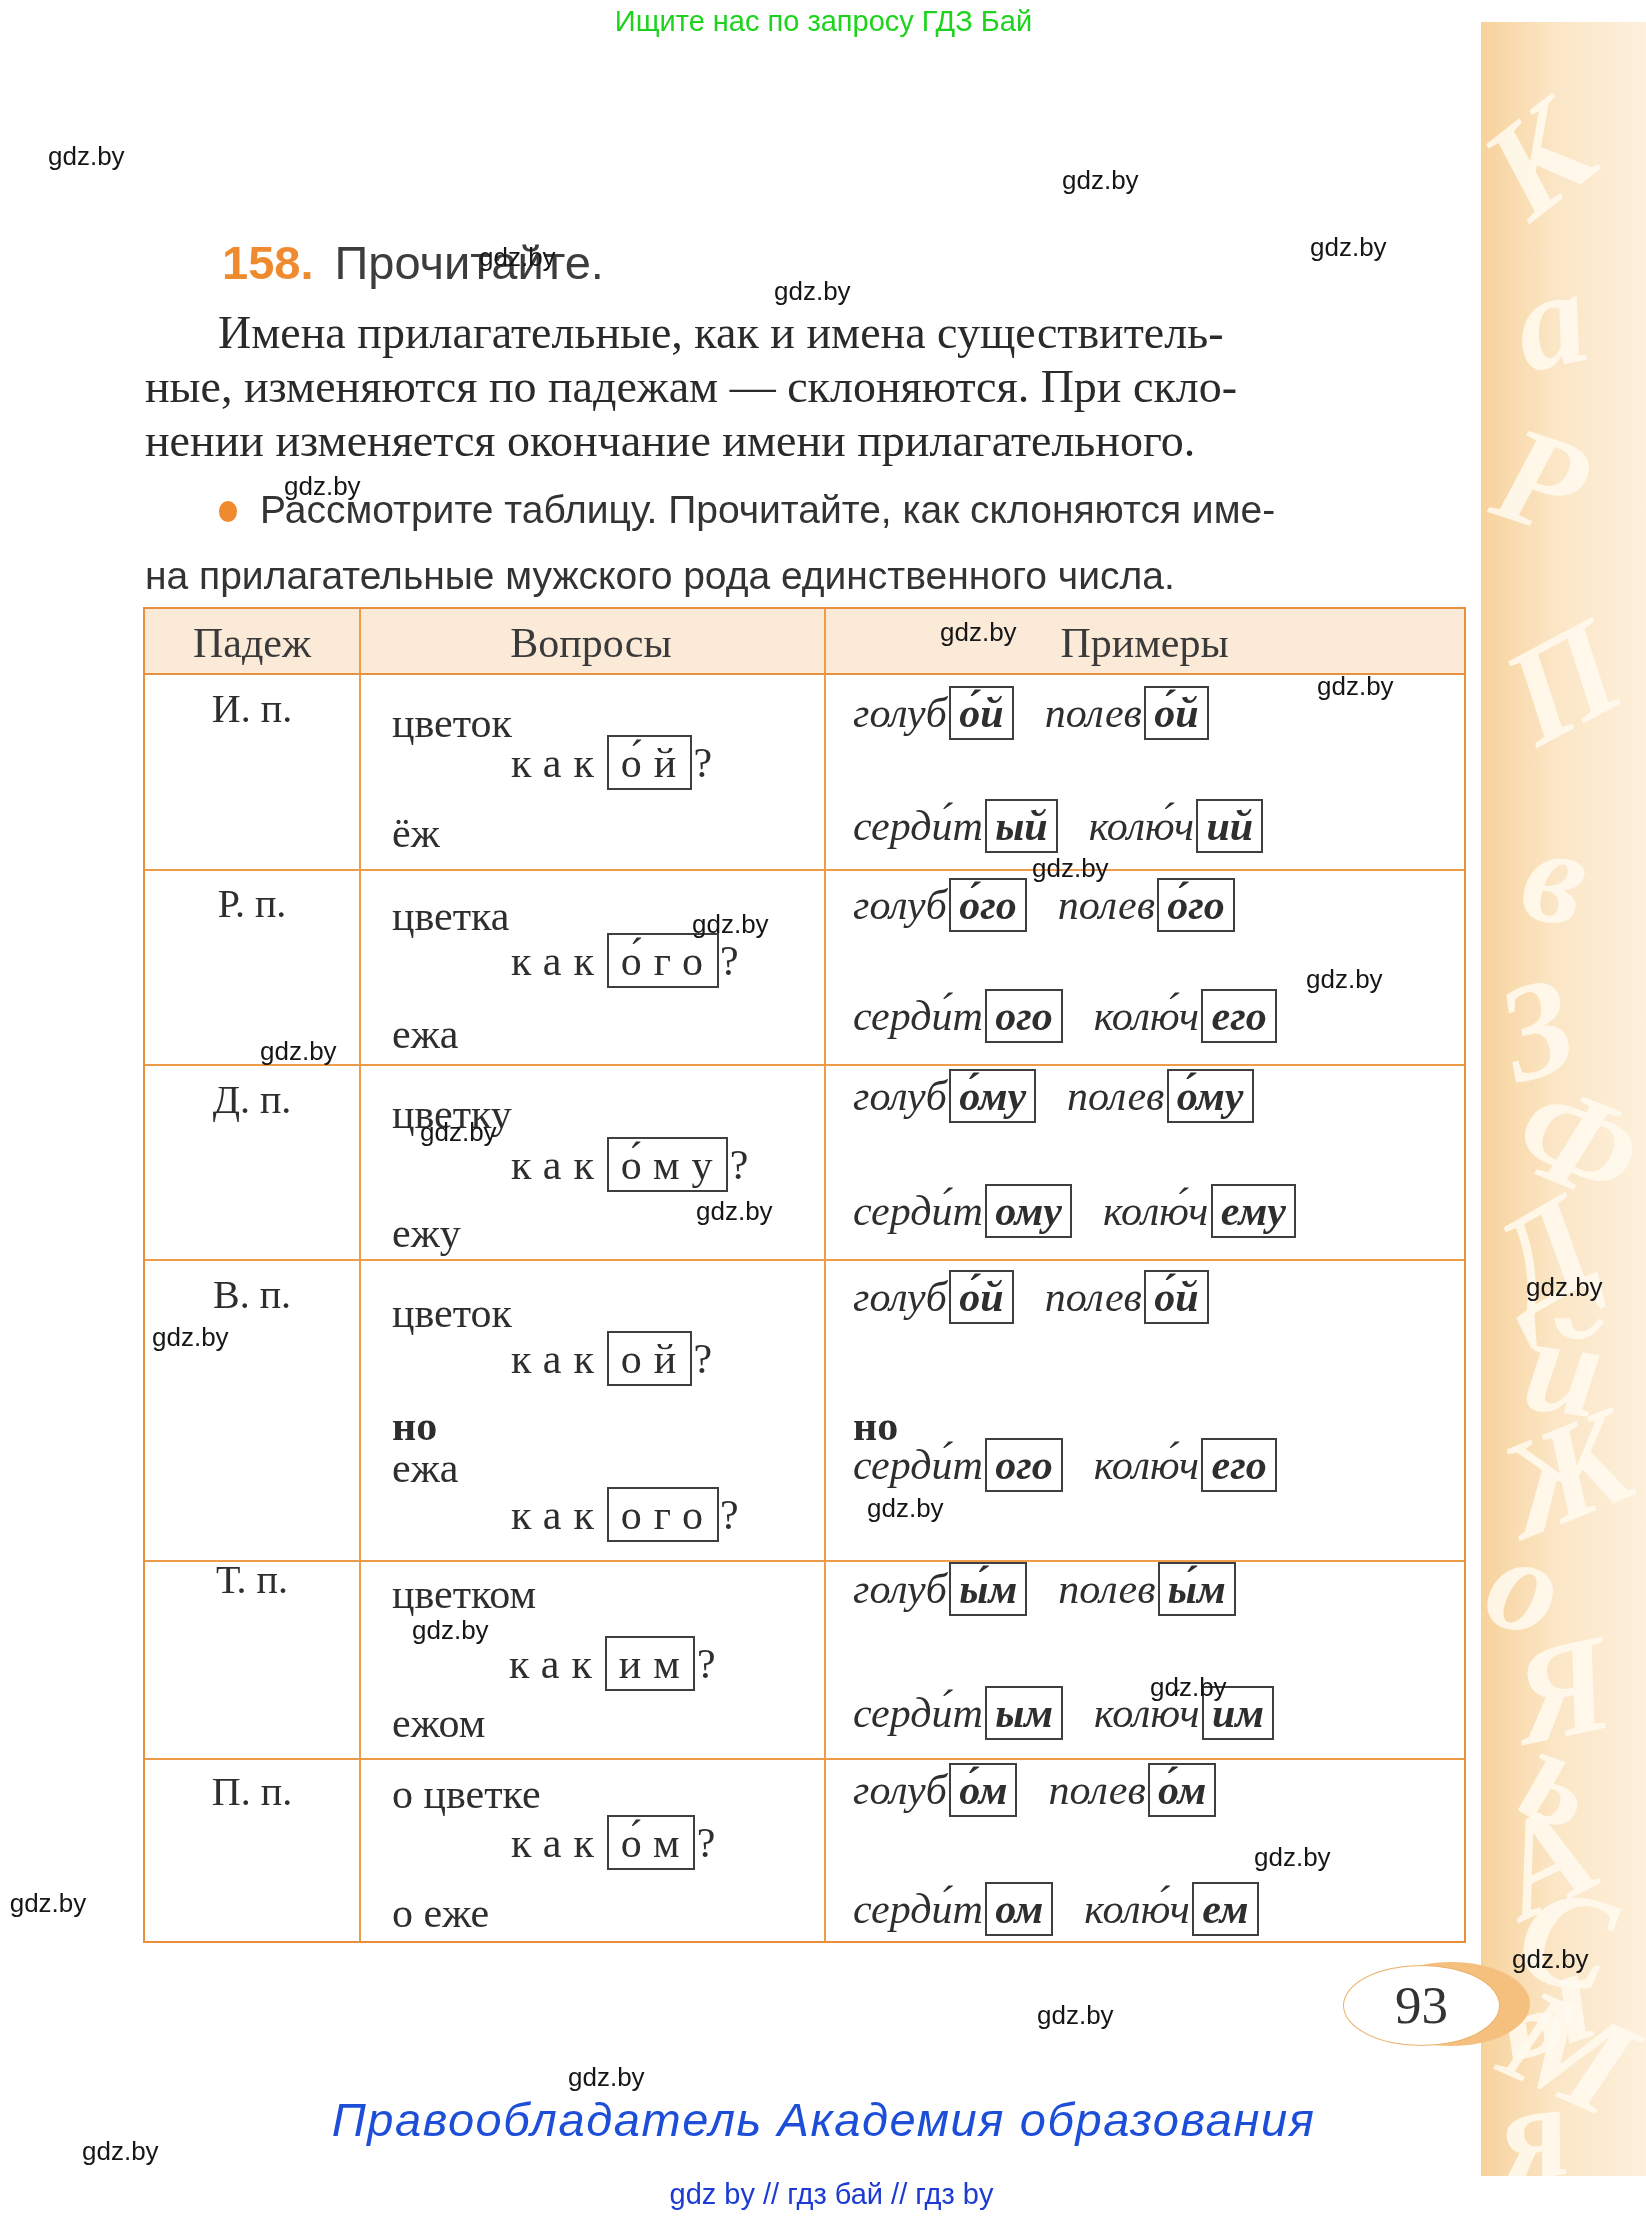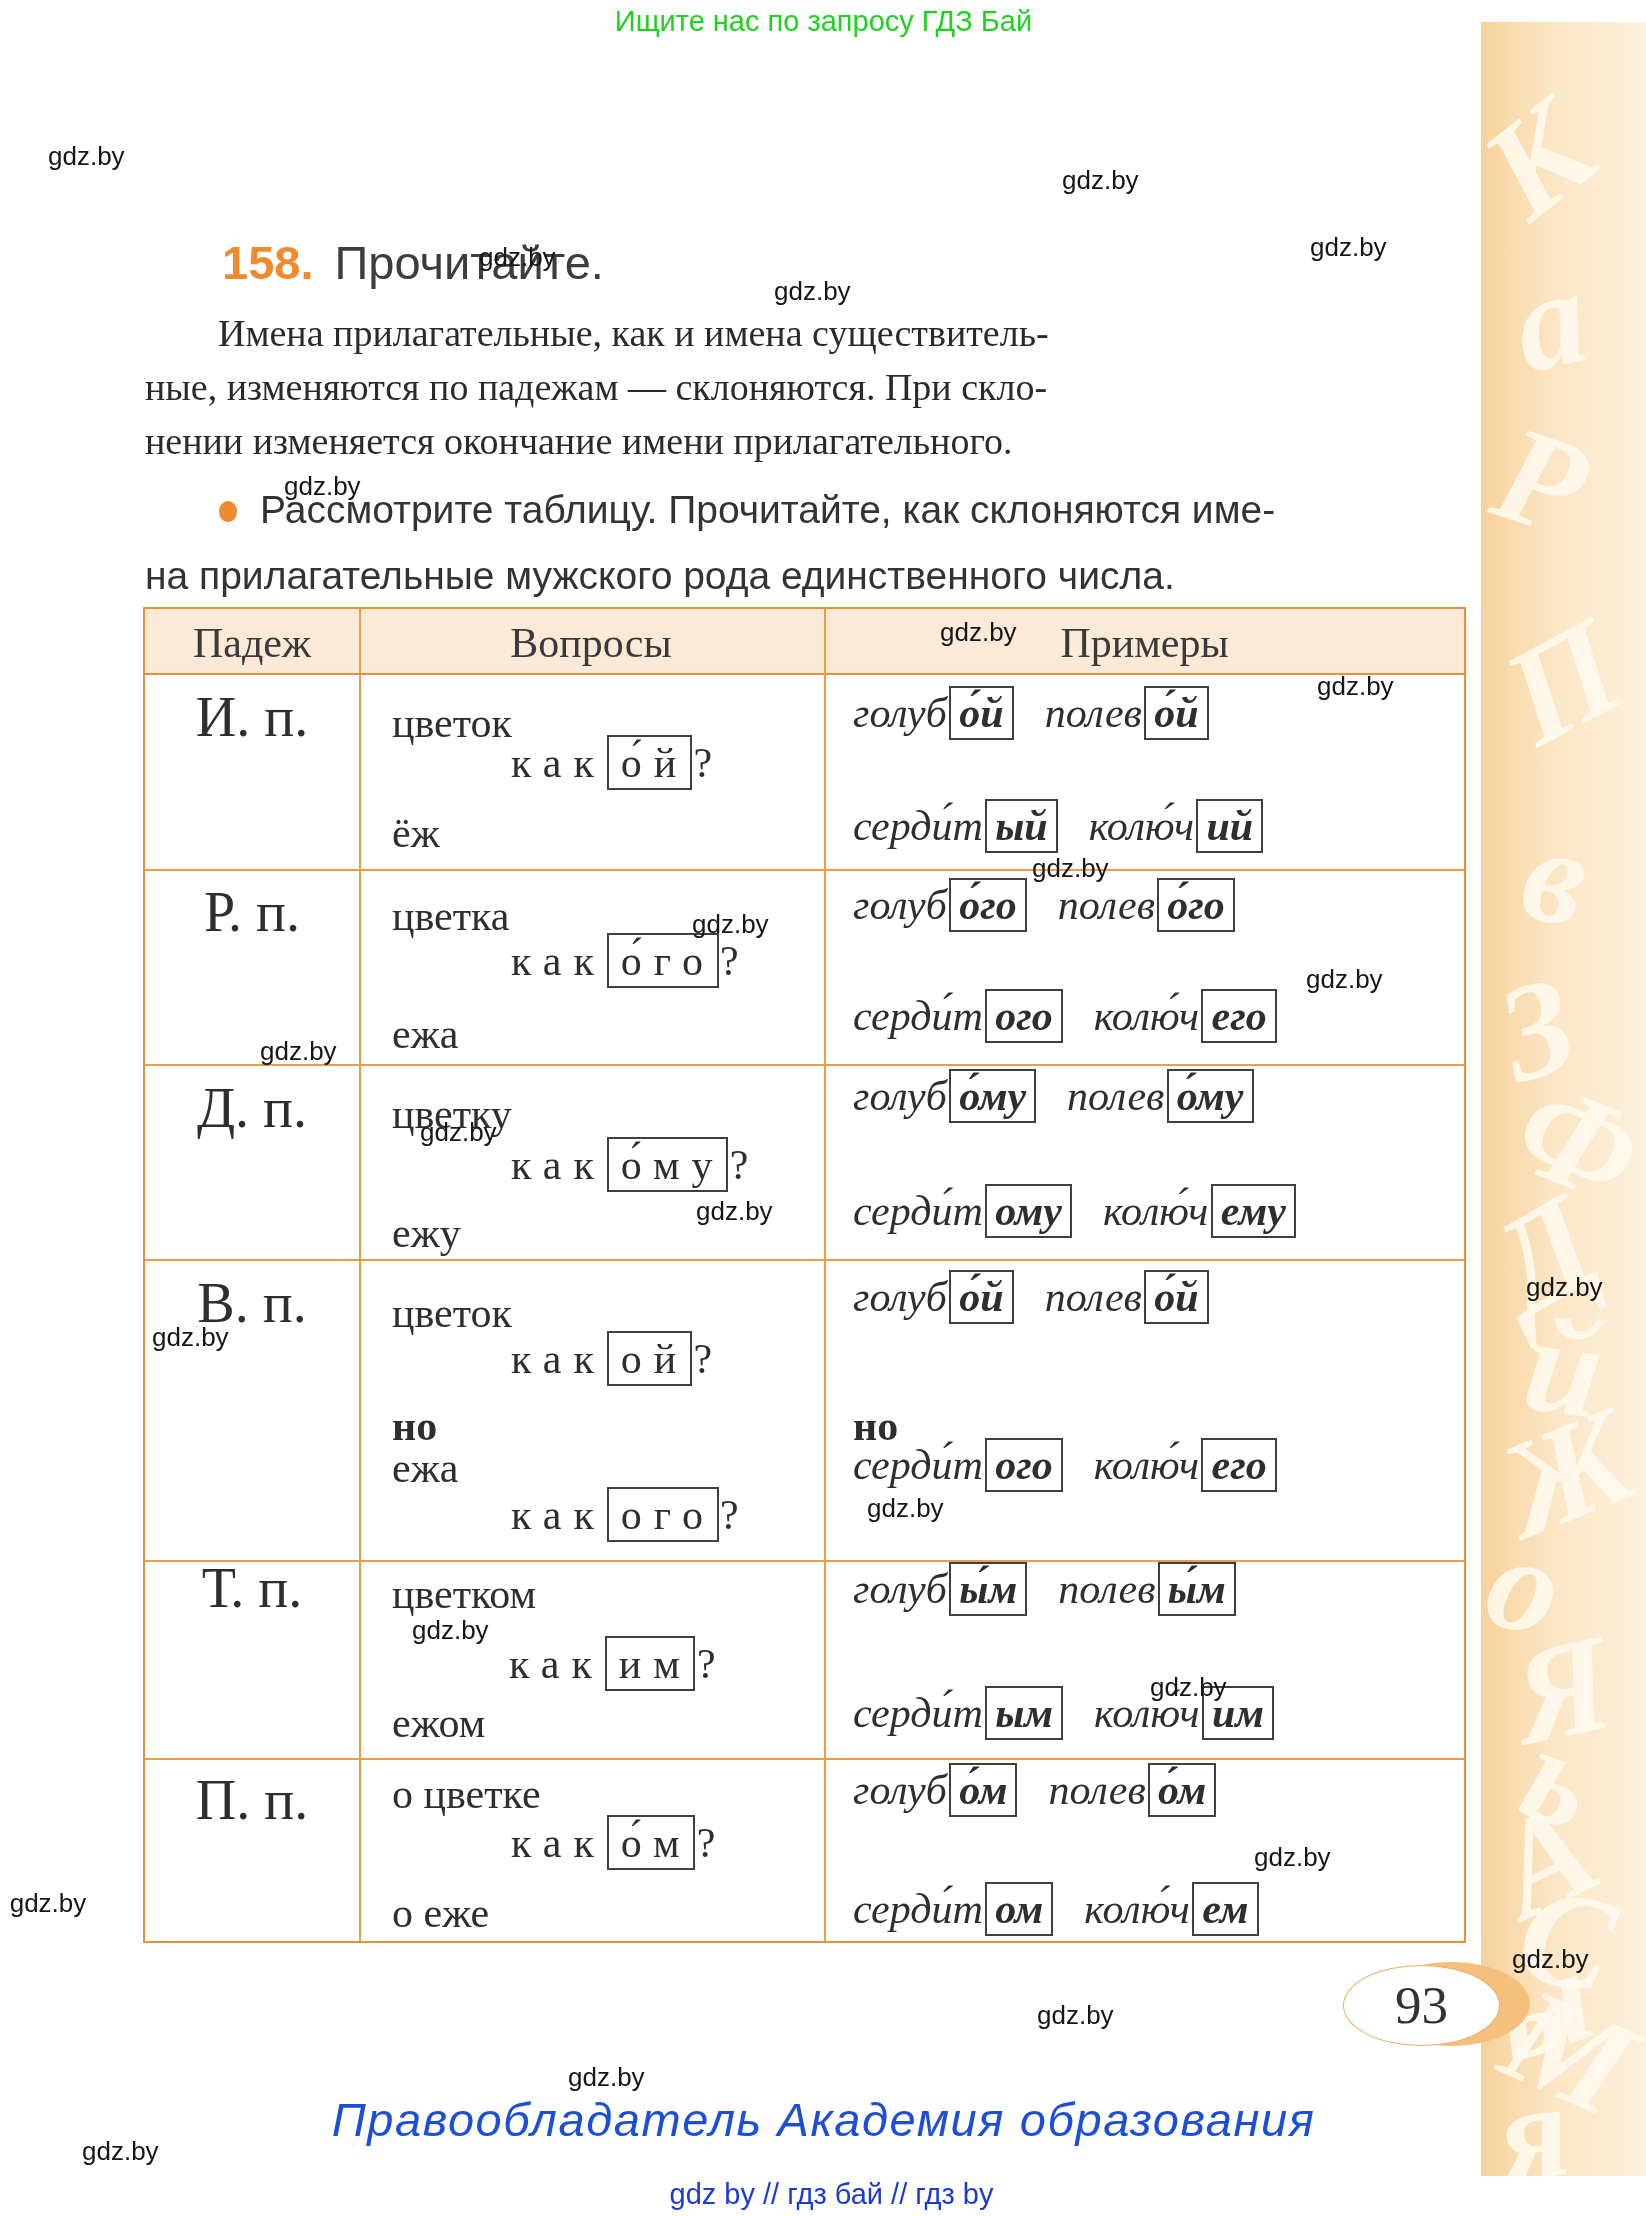--- a/index.html
+++ b/index.html
@@ -12,21 +12,21 @@
   .strip{position:absolute;left:1481px;top:22px;width:165px;height:2154px;overflow:hidden;
          background:linear-gradient(90deg,#f7d29c 0%,#fbe6c6 45%,#fdf0dc 100%);z-index:1;}
   .strip-letter{position:absolute;font:bold italic 137px "Liberation Serif",serif;
                 color:rgba(255,250,240,0.85);line-height:1;}
   
   .heading{position:absolute;left:222px;top:235px;z-index:10;
            font:47px "Liberation Sans",sans-serif;white-space:nowrap;}
   .ex-num{color:#ef8b2e;font-weight:bold;}
   .ex-title{color:#3d3d3d;margin-left:21px;}
   
-  .para{position:absolute;font-size:38px;line-height:48px;color:#2a2a2a;white-space:nowrap;z-index:10;}
+  .para{position:absolute;font-size:46px;line-height:48px;color:#2a2a2a;white-space:nowrap;z-index:10;}
   .para.l1{left:218px;top:309px;}
   .para.l2{left:145px;top:363px;}
   .para.l3{left:145px;top:417px;}
   
   .bullet-dot{position:absolute;left:219px;top:501px;width:17.7px;height:21px;border-radius:50%;
               background:#ef8b2e;z-index:10;}
   .bullet{position:absolute;font:39px "Liberation Sans",sans-serif;color:#333;white-space:nowrap;z-index:10;}
   .bullet.b1{left:260px;top:488px;}
   .bullet.b2{left:145px;top:554px;}
   
@@ -35,21 +35,21 @@
   .thead-bg{position:absolute;left:0;top:0;width:1319px;height:64px;background:#fcead8;
             border-bottom:2.4px solid #e8903d;}
   .th{position:absolute;top:0;height:64px;line-height:68px;text-align:center;
       font-size:42px;color:#3a3a3a;}
   .th1{left:0;width:214px;}
   .th2{left:214px;width:464px;}
   .th3{left:679px;width:641px;}
   .vline{position:absolute;top:0;bottom:0;width:1.6px;background:#ef9c49;}
   .v1{left:214px;} .v2{left:679px;}
   .hline{position:absolute;left:0;width:1319px;height:2.4px;background:#ef9c49;}
-  .case-label{position:absolute;left:0;width:214px;text-align:center;font-size:56px;color:#2e2e2e;}
+  .case-label{position:absolute;left:0;width:214px;text-align:center;font-size:40px;color:#2e2e2e;}
   .cell-line{position:absolute;white-space:nowrap;font-size:42px;color:#2e2e2e;line-height:1.15;}
   .qline{letter-spacing:12px;}
   .qbox{display:inline-block;border:2.4px solid #3f3f3f;padding:1.6px 1.6px 1.6px 11.3px;margin:0 1.6px;}
   .eline .stem{font-style:italic;}
   .eline .w2{margin-left:31px;}
   .ebox{display:inline-block;border:2.4px solid #3f3f3f;padding:0.8px 8px;margin-left:2.4px;
         font-style:italic;font-weight:bold;}
   .bold{font-weight:bold;}
   
   .circle-back{position:absolute;left:1372px;top:1962px;width:158px;height:84px;border-radius:50%;

